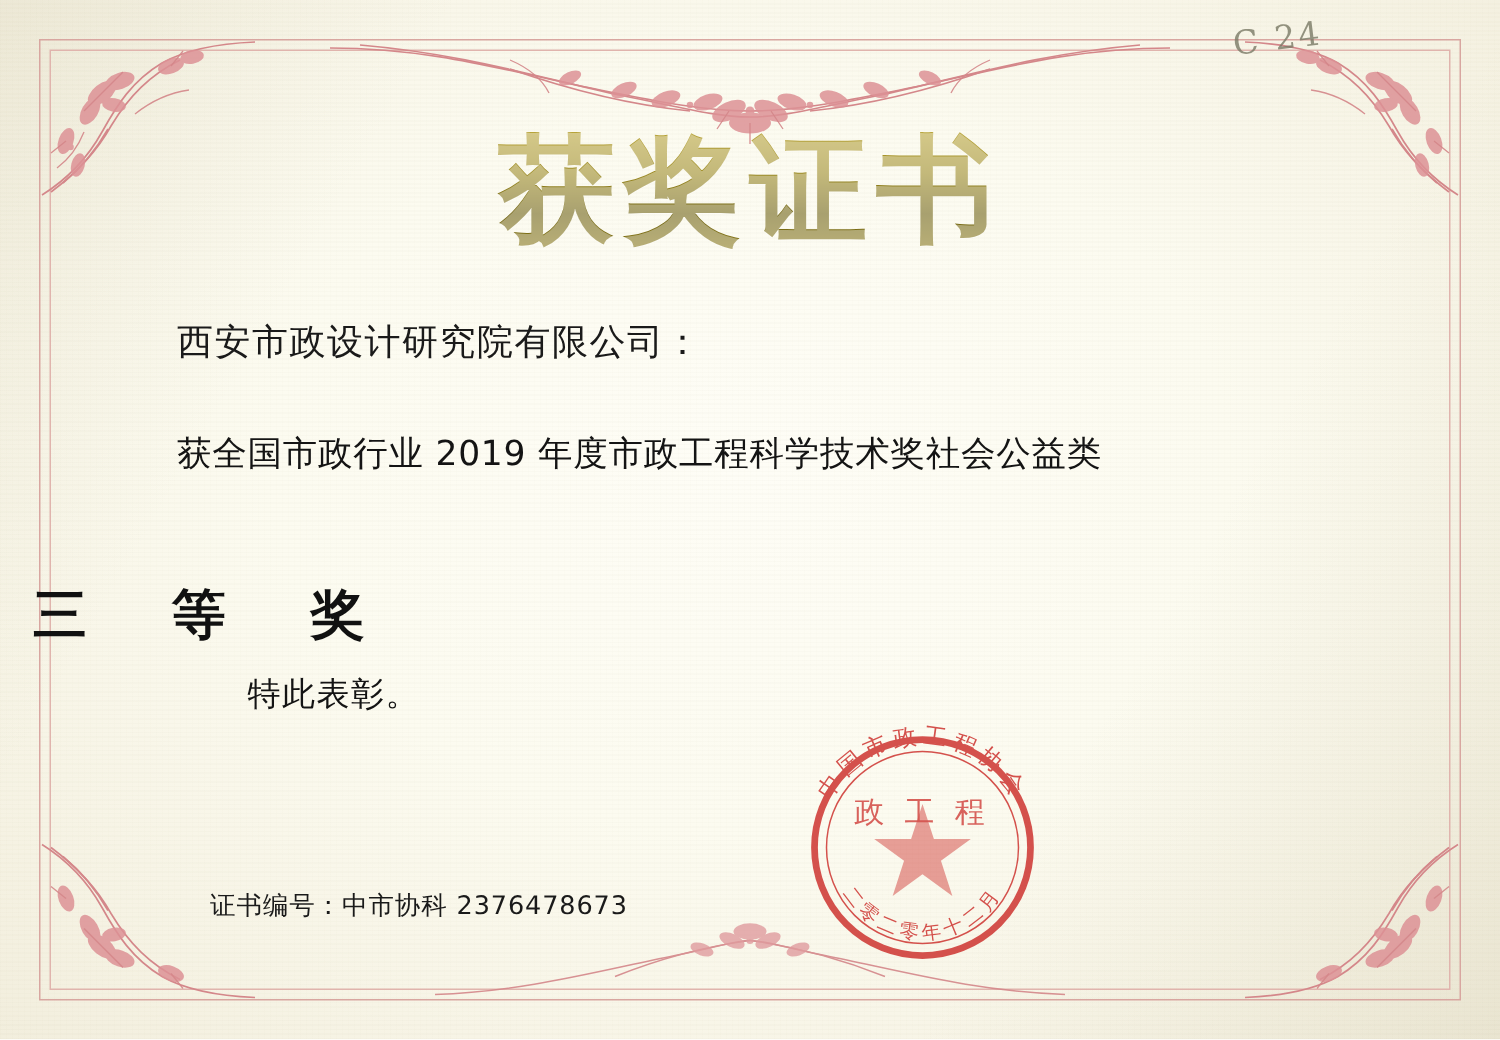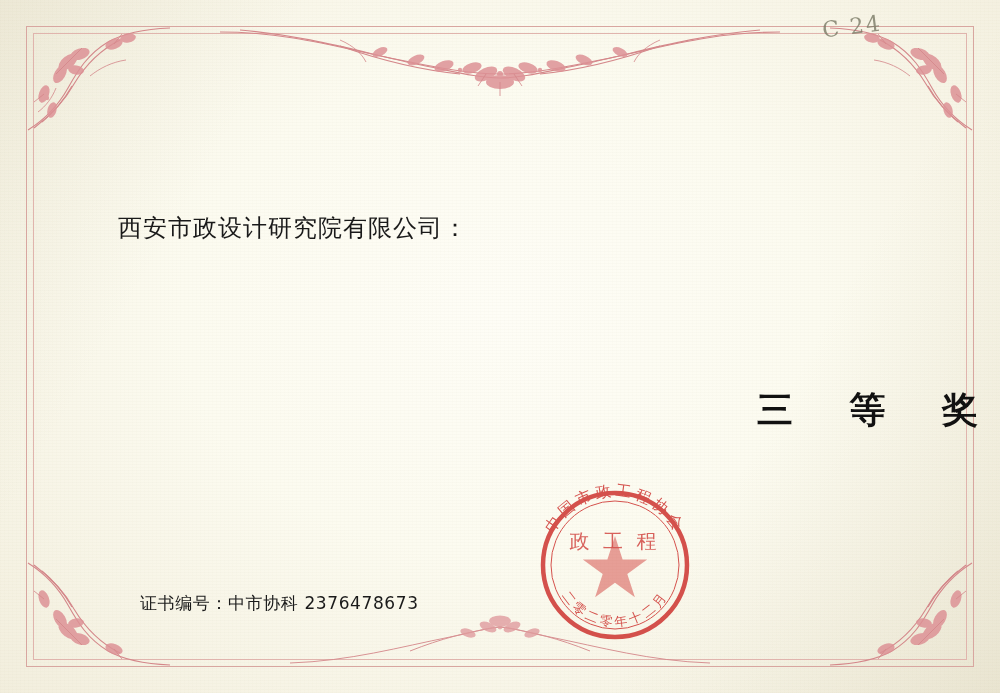--- a/index.html
+++ b/index.html
@@ -138,21 +138,21 @@
     font-family: "DejaVu Sans", "Liberation Sans", sans-serif;
   }
   #body-line-1 { text-indent: 48px; }
   #body-line-2 { }
 
   #award-level {
     position: absolute;
     left: 0;
     top: 386px;
     width: 1000px;
-    text-align: right;
+    text-align: left;
     font-size: 36px;
     font-weight: bold;
     letter-spacing: 22px;
     text-indent: 22px;
     color: #111111;
     font-family: "DejaVu Sans", "Liberation Sans", sans-serif;
   }
 
   #commend {
     position: absolute;
@@ -343,28 +343,31 @@
       <ellipse cx="178" cy="34" rx="8" ry="4" transform="rotate(-20 178 34)"></ellipse>
       <ellipse cx="242" cy="34" rx="8" ry="4" transform="rotate(20 242 34)"></ellipse>
       <circle cx="210" cy="40" r="2.4"></circle>
     </g>
   </svg>
 
   <div id="content">
 
     <div id="hand-mark">C 24</div>
 
+    <div id="title">获奖证书</div>
 
     <div id="recipient">西安市政设计研究院有限公司：</div>
 
     <div id="body-para">
+      <div id="body-line-2">获全国市政行业 2019 年度市政工程科学技术奖社会公益类</div>
     </div>
 
     <div id="award-level">三 等 奖</div>
 
+    <div id="commend">特此表彰。</div>
 
     <div id="cert-number">证书编号：中市协科 2376478673</div>
 
     <svg id="seal" viewBox="0 0 190 190">
       <defs>
         <path id="arc-top" d="M 26 95 A 69 69 0 0 1 164 95"></path>
         <path id="arc-bottom" d="M 34 95 A 61 61 0 0 0 156 95"></path>
       </defs>
       <g opacity=".88">
         <circle cx="95" cy="95" r="72" fill="none" stroke="#cf3a36" stroke-width="4.5"></circle>

